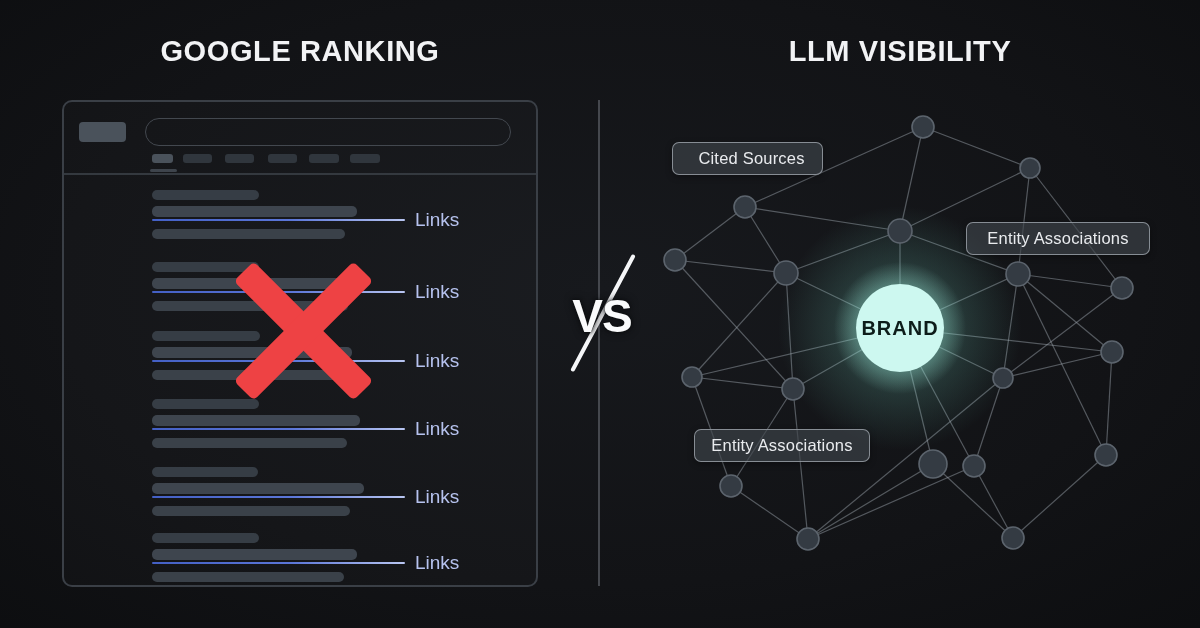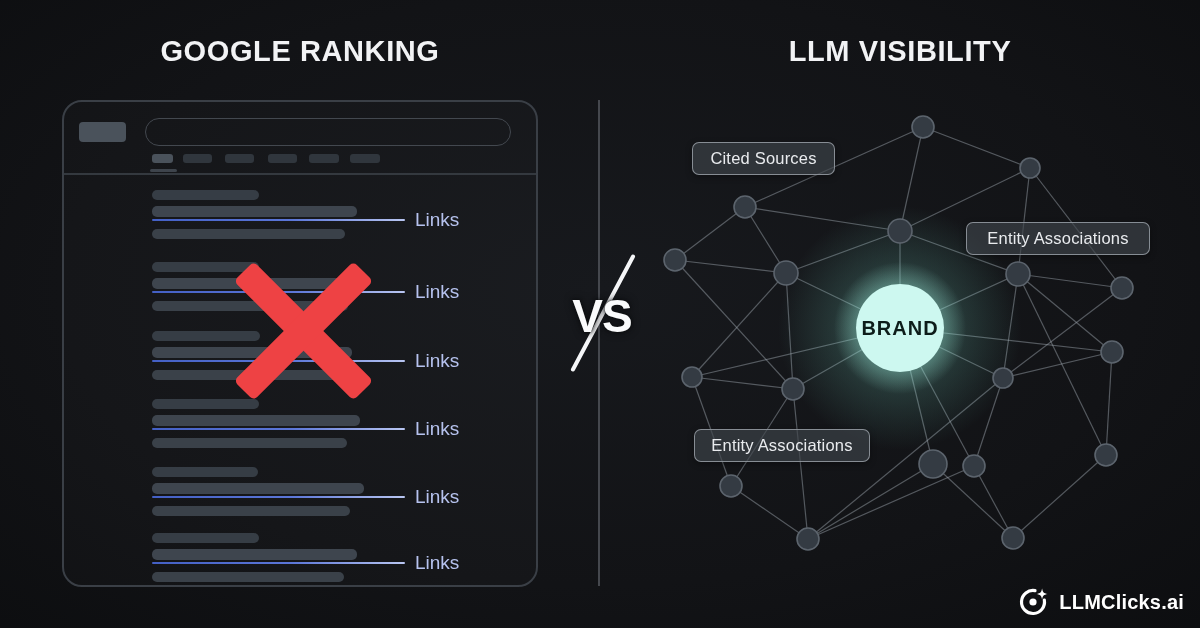--- a/index.html
+++ b/index.html
@@ -8,21 +8,21 @@
     background:radial-gradient(ellipse 980px 540px at 50% 46%, #17191d 0%, #121316 55%, #0b0c0e 100%);
     font-family:"Liberation Sans",sans-serif;
   }
   
   .title{position:absolute;top:35px;width:600px;text-align:center;
     font-size:29px;font-weight:bold;letter-spacing:.6px;color:#f2f3f5;}
   .title.t-left{left:0;} .title.t-right{left:600px;}
 
   
   .browser{position:absolute;left:62px;top:100px;width:476px;height:487px;
-    border:2px solid #3a3f46;border-radius:20px;background:rgba(255,255,255,0.015);box-sizing:border-box;}
+    border:2px solid #3a3f46;border-radius:10px;background:rgba(255,255,255,0.015);box-sizing:border-box;}
   .browser *{box-sizing:border-box;}
   .b-logo{position:absolute;left:15px;top:20px;width:47px;height:20px;border-radius:4px;background:#4a525b;}
   .b-search{position:absolute;left:81px;top:16px;width:366px;height:28px;border-radius:14px;border:1.5px solid #43484f;}
   .b-tab{position:absolute;top:52px;height:9px;border-radius:3px;background:#30363d;}
   .b-tab.active{background:#4a525b;}
   .b-underline{position:absolute;left:86px;top:67px;width:27px;height:3px;border-radius:2px;background:#3e444c;}
   .b-chromeline{position:absolute;left:0;top:71px;width:100%;height:1.5px;background:#34393f;}
   .bar{position:absolute;border-radius:5px;}
   .bar.short{height:10px;background:#363d45;}
   .bar.long{height:11px;background:#3e454e;}
@@ -192,27 +192,19 @@
         <circle cx="731" cy="486" r="11" fill="#343b43" stroke="#5c646d" stroke-width="1.6"></circle>
         <circle cx="808" cy="539" r="11" fill="#343b43" stroke="#5c646d" stroke-width="1.6"></circle>
         <circle cx="1013" cy="538" r="11" fill="#343b43" stroke="#5c646d" stroke-width="1.6"></circle>
       </g>
     <g id="net-brand">
         <circle cx="900" cy="328" r="44" fill="#cdf8f0"></circle>
         <text x="900" y="335" text-anchor="middle" fill="#0d1d1a" style="font:bold 20px &quot;Liberation Sans&quot;,sans-serif;letter-spacing:1px;">BRAND</text>
       </g>
   </svg>
   <div id="net-labels">
-      <div class="net-label" style="left: 692px; top: 142px; width: 141px; height: 31px;">Cited Sources</div>
+      <div class="net-label" style="left: 672px; top: 142px; width: 141px; height: 31px; padding-left: 8px;">Cited Sources</div>
       <div class="net-label" style="left: 966px; top: 222px; width: 182px; height: 31px;">Entity Associations</div>
       <div class="net-label" style="left: 694px; top: 429px; width: 174px; height: 31px;">Entity Associations</div>
     </div>
 
-  <div class="brandmark">
-    <svg width="34" height="34" viewBox="-17 -17 34 34">
-      <path d="M 11.33 -2.0 A 11.5 11.5 0 1 1 2.0 -11.33" fill="none" stroke="#ffffff" stroke-width="3.2" stroke-linecap="round"></path>
-      <circle cx="0" cy="0" r="3.6" fill="#ffffff"></circle>
-      <path d="M 11 -18 C 12 -13 13 -12 18 -11 C 13 -10 12 -9 11 -4 C 10 -9 9 -10 4 -11 C 9 -12 10 -13 11 -18 Z" fill="#ffffff" transform="translate(0.5,0.5) scale(0.78)"></path>
-    </svg>
-    <span class="brandmark-text">LLMClicks.ai</span>
-  </div>
 
 </div>
 
 </body></html>

